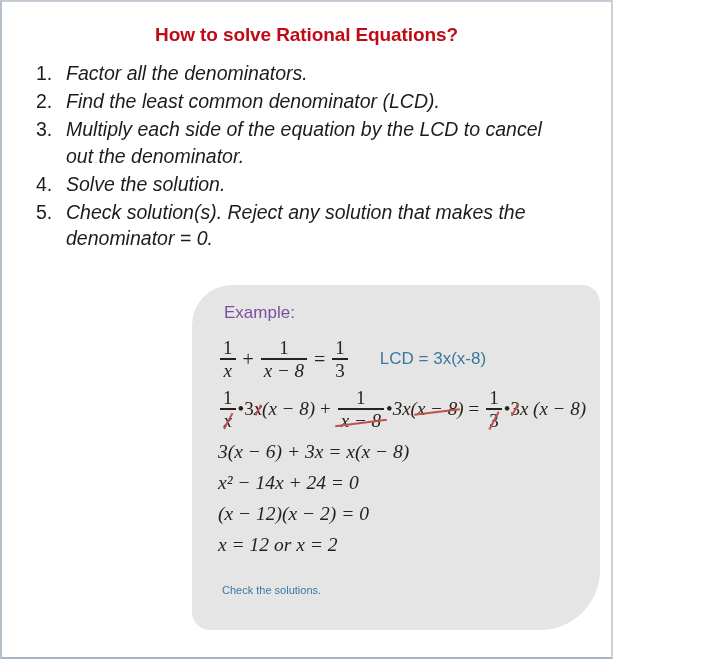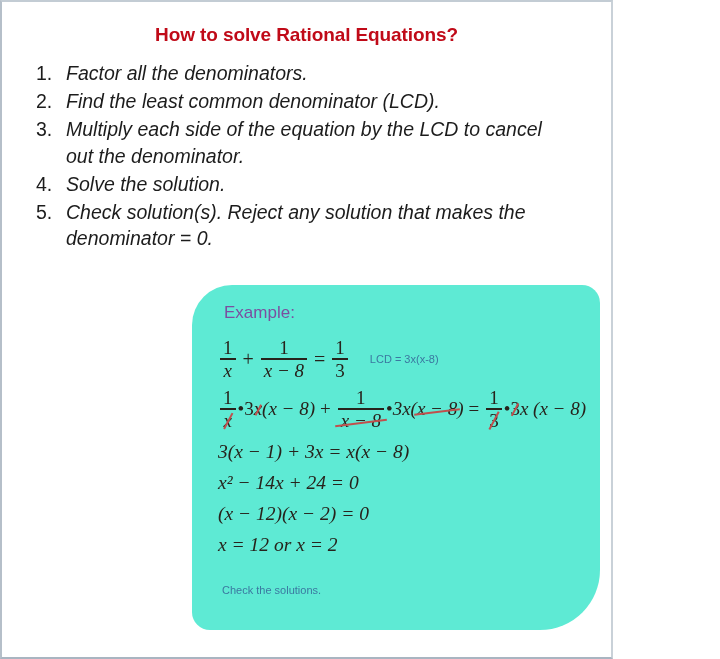--- a/index.html
+++ b/index.html
@@ -60,21 +60,21 @@
     font-style: italic;
   }
 
   
   .example-box {
     position: absolute;
     left: 190px;
     top: 283px;
     width: 408px;
     height: 345px;
-    background: #5eead4;
+    background: #e5e5e5;
     border-radius: 40px 18px 60px 18px;
   }
 
   .example-label {
     color: #7b4fa0;
     font-size: 17px;
     font-weight: normal;
     margin: 18px 0 0 32px;
     font-family: "Liberation Sans", sans-serif;
   }
@@ -122,22 +122,22 @@
     height: 1.5px;
     background: #27231c;
   }
   .ital { font-style: italic; }
 
   .op { padding: 0 5px; }
 
   .lcd-note {
     color: #3b78a0;
     font-family: "Liberation Sans", sans-serif;
-    font-size: 11px;
-    margin-left: 20px;
+    font-size: 17px;
+    margin-left: 30px;
     white-space: nowrap;
   }
 
   .row1 {
     display: flex;
     align-items: center;
     margin: 14px 0 4px 0;
   }
 
   .row2 {
@@ -266,21 +266,21 @@
         <span class="frac">
           <span class="num">1</span>
           <span class="bar"></span>
           <span class="den cancel-slash">3</span>
         </span>
         <span>•</span>
         <span class="cancel-slash">3</span>
         <span class="ital">x (x − 8)</span>
       </div>
 
-      <div class="eq-line ital">3(x − 1) + 3x = x(x − 8)</div>
+      <div class="eq-line ital">3(x − 6) + 3x = x(x − 8)</div>
       <div class="eq-line ital">x² − 14x + 24 = 0</div>
       <div class="eq-line ital">(x − 12)(x − 2) = 0</div>
       <div class="eq-line ital">x = 12  or x = 2</div>
 
     </div>
 
     <div class="check-note">Check the solutions.</div>
 
   </div>
 

